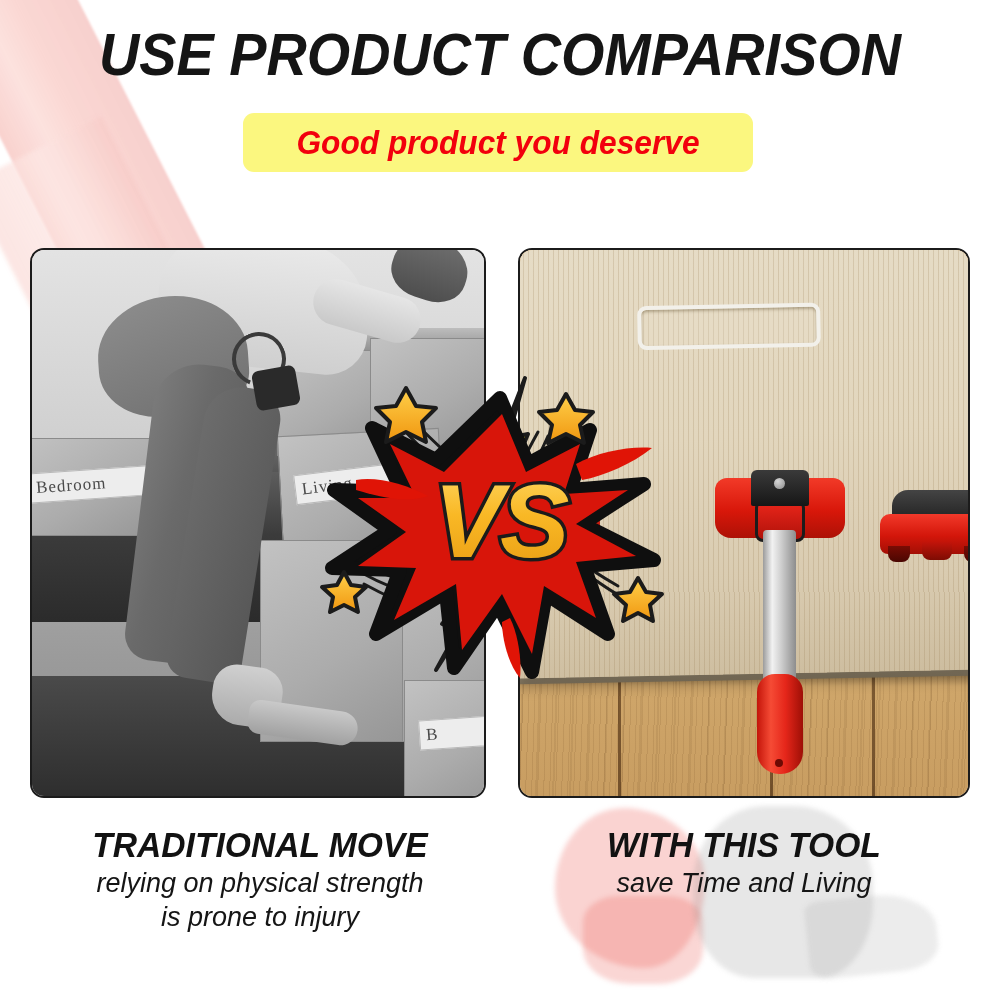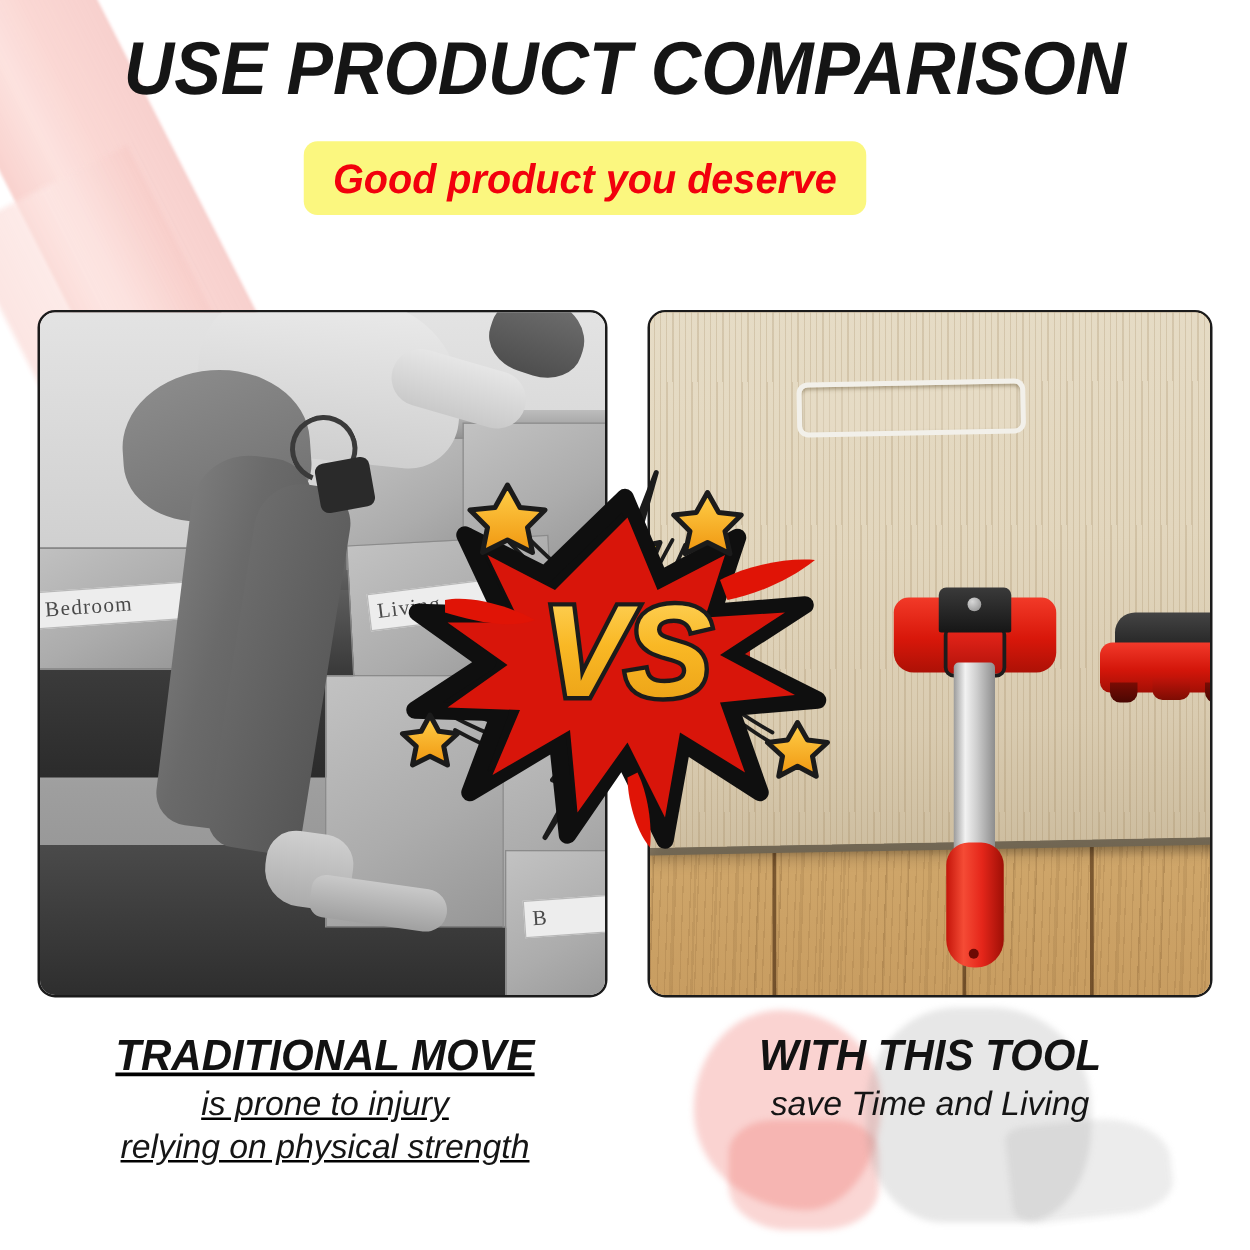--- a/index.html
+++ b/index.html
@@ -108,21 +108,21 @@
     color: #151515;
     transform: scaleX(0.93);
     white-space: nowrap;
   }
 
   
   .sub-pill {
     position: absolute;
     left: 243px;
     top: 113px;
-    width: 450px;
+    width: 510px;
     height: 59px;
     background: #fbf77f;
     border-radius: 11px;
     display: flex;
     align-items: center;
     justify-content: center;
   }
   .sub-pill-text {
     font-size: 33px;
     font-weight: 700;
@@ -392,21 +392,21 @@
     line-height: 42px;
     white-space: nowrap;
   }
   .cap-sub {
     font-size: 27px;
     font-style: italic;
     color: #151515;
     line-height: 34px;
     white-space: nowrap;
   }
-  .cap-left  { left: 30px;  top: 824px; width: 460px; text-decoration: underline; }
+  .cap-left  { left: 30px;  top: 824px; width: 460px; }
   .cap-right { left: 516px; top: 824px; width: 456px; }
 </style>
 </head>
 <body>
 
 <div id="page">
 
   <div class="wm-pink-bar"></div>
   <div class="wm-pink-bar2"></div>
 
@@ -565,22 +565,22 @@
       <g>
         <path d="M306,206 L314,220 L330,222 L318,233 L321,249 L306,241 L291,249 L294,233 L282,222 L298,220 Z" fill="url(#starG)" stroke="#1b1b1b" stroke-width="4" stroke-linejoin="round"></path>
       </g>
 
       <text x="168" y="185" text-anchor="middle" font-family="Liberation Sans, sans-serif" font-size="104" font-weight="700" font-style="italic" fill="url(#vsLetter)" stroke="#1b1b1b" stroke-width="7" paint-order="stroke fill" letter-spacing="-3">VS</text>
     </svg>
   </div>
 
   <div class="cap cap-left">
     <div class="cap-title">TRADITIONAL MOVE</div>
+    <div class="cap-sub">relying on physical strength</div>
     <div class="cap-sub">is prone to injury</div>
-    <div class="cap-sub">relying on physical strength</div>
   </div>
 
   <div class="cap cap-right">
     <div class="cap-title">WITH THIS TOOL</div>
     <div class="cap-sub">save Time and Living</div>
   </div>
 
 </div>
 
 </body></html>

